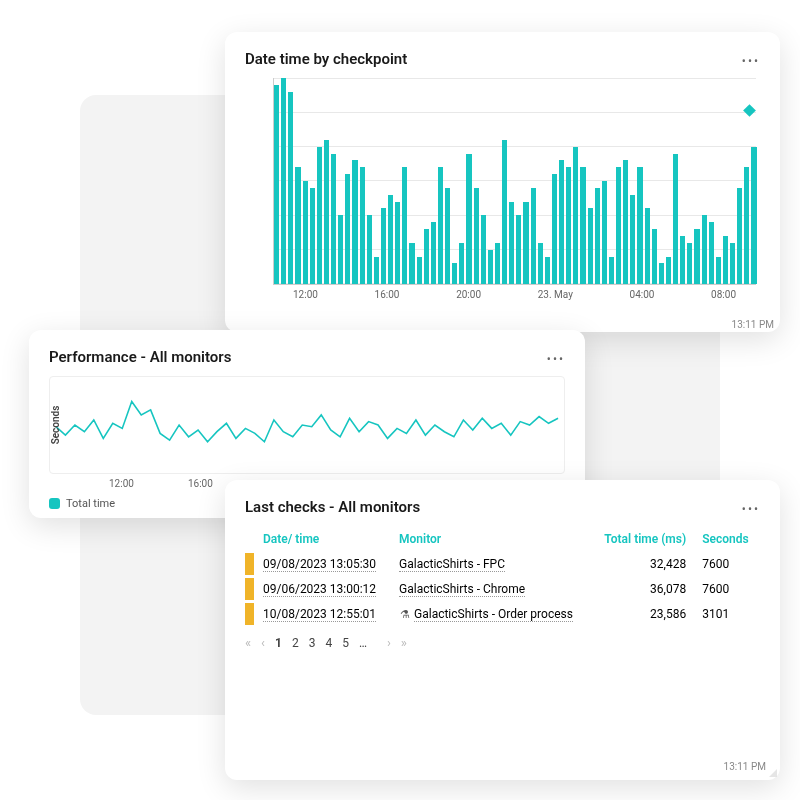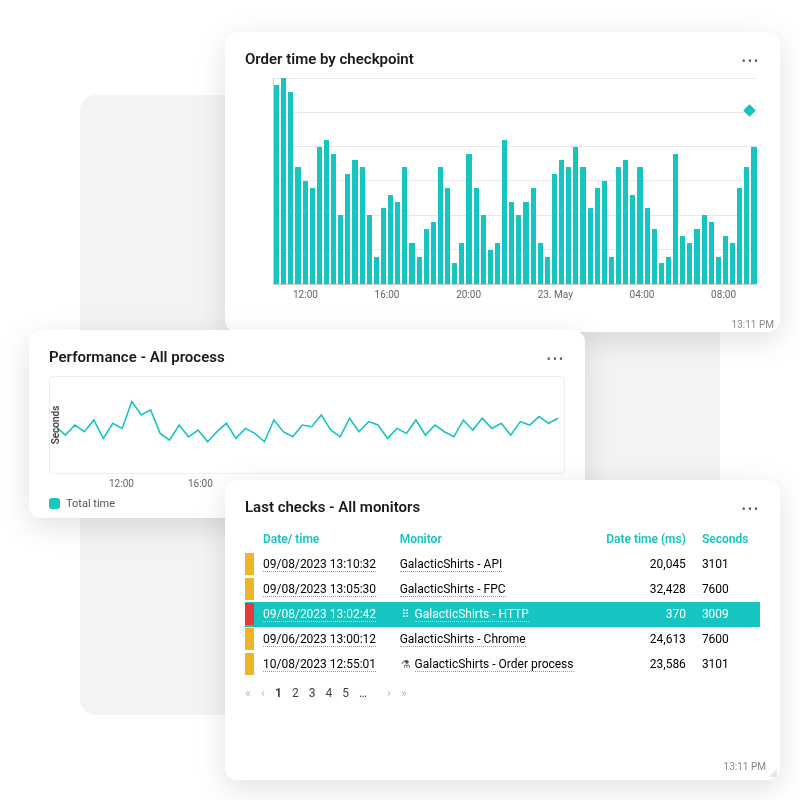--- a/index.html
+++ b/index.html
@@ -71,21 +71,21 @@
   .resize{position:absolute;bottom:2px;right:2px;width:10px;height:10px;color:#bbb;}
   .resize::before{content:"";position:absolute;right:1px;bottom:1px;width:0;height:0;border-right:8px solid #ccc;border-top:8px solid transparent;opacity:.5;}
 </style>
 </head>
 <body>
 
 <div class="bg-card"></div>
 
 <div id="panel-loadtime" class="panel">
   <div class="panel-header">
-    <div class="panel-title">Order time by checkpoint</div>
+    <div class="panel-title">Date time by checkpoint</div>
     <div class="more"></div>
   </div>
   <div id="loadtime-chart">
     <div class="plot">
       <div class="grid-lines" id="lt-grid">
           <div></div>
           <div></div>
           <div></div>
           <div></div>
           <div></div>
@@ -171,21 +171,21 @@
         <div>23. May</div>
         <div>04:00</div>
         <div>08:00</div>
       </div>
   </div>
   <div class="timestamp">13:11 PM</div>
 </div>
 
 <div id="panel-perf" class="panel">
   <div class="panel-header">
-    <div class="panel-title">Performance - All process</div>
+    <div class="panel-title">Performance - All monitors</div>
     <div class="more"></div>
   </div>
   <div id="perf-chart">
     <div class="ylabel">Seconds</div>
     <svg id="perf-svg" viewBox="0 0 520 96" preserveAspectRatio="none">
         <path d="M6.0 49.7 L15.6 58.1 L25.2 48.0 L34.8 54.7 L44.3 43.0 L53.9 61.4 L63.5 46.3 L73.1 51.4 L82.7 24.5 L92.3 37.9 L101.8 32.9 L111.4 56.4 L121.0 63.1 L130.6 48.0 L140.2 59.8 L149.8 53.0 L159.4 64.8 L168.9 54.7 L178.5 46.3 L188.1 61.4 L197.7 51.4 L207.3 56.4 L216.9 64.8 L226.5 43.0 L236.0 54.7 L245.6 59.8 L255.2 48.0 L264.8 49.7 L274.4 37.9 L284.0 53.0 L293.5 59.8 L303.1 41.3 L312.7 54.7 L322.3 44.6 L331.9 48.0 L341.5 61.4 L351.1 51.4 L360.6 56.4 L370.2 43.0 L379.8 58.1 L389.4 48.0 L399.0 54.7 L408.6 59.8 L418.2 43.0 L427.7 53.0 L437.3 41.3 L446.9 51.4 L456.5 46.3 L466.1 58.1 L475.7 44.6 L485.2 48.0 L494.8 39.6 L504.4 46.3 L514.0 41.3 " fill="none" stroke="#16c5c0" stroke-width="1.6"></path>
       </svg>
   </div>
   <div id="perf-x">
       <span>12:00</span>
@@ -201,59 +201,41 @@
   <div class="panel-header">
     <div class="panel-title">Last checks - All monitors</div>
     <div class="more"></div>
   </div>
   <table>
     <thead>
       <tr>
         <th class="status-cell"></th>
         <th>Date/ time</th>
         <th>Monitor</th>
-        <th class="num">Date time (ms)</th>
+        <th class="num">Total time (ms)</th>
         <th>Seconds</th>
       </tr>
     </thead>
     <tbody id="checks-body">
-        <tr>
-          <td class="status-cell">
-            <span class="status-bar status-orange"></span>
-          </td>
-          <td><span class="dotted">09/08/2023 13:10:32</span></td>
-          <td><span class="dotted">GalacticShirts - API</span></td>
-          <td class="num">20,045</td>
-          <td>3101</td>
-        </tr>
         <tr>
           <td class="status-cell">
             <span class="status-bar status-orange"></span>
           </td>
           <td><span class="dotted">09/08/2023 13:05:30</span></td>
           <td><span class="dotted">GalacticShirts - FPC</span></td>
           <td class="num">32,428</td>
           <td>7600</td>
         </tr>
-        <tr class="sel">
-          <td class="status-cell">
-            <span class="status-bar status-red"></span>
-          </td>
-          <td><span class="dotted">09/08/2023 13:02:42</span></td>
-          <td><span class="mon-ico">⠿</span> <span class="dotted">GalacticShirts - HTTP</span></td>
-          <td class="num">370</td>
-          <td>3009</td>
-        </tr>
         <tr>
           <td class="status-cell">
             <span class="status-bar status-orange"></span>
           </td>
           <td><span class="dotted">09/06/2023 13:00:12</span></td>
           <td><span class="dotted">GalacticShirts - Chrome</span></td>
-          <td class="num">24,613</td>
+          <td class="num">36,078</td>
           <td>7600</td>
         </tr>
         <tr>
           <td class="status-cell">
             <span class="status-bar status-orange"></span>
           </td>
           <td><span class="dotted">10/08/2023 12:55:01</span></td>
           <td><span class="mon-ico">⚗</span> <span class="dotted">GalacticShirts - Order process</span></td>
           <td class="num">23,586</td>
           <td>3101</td>

